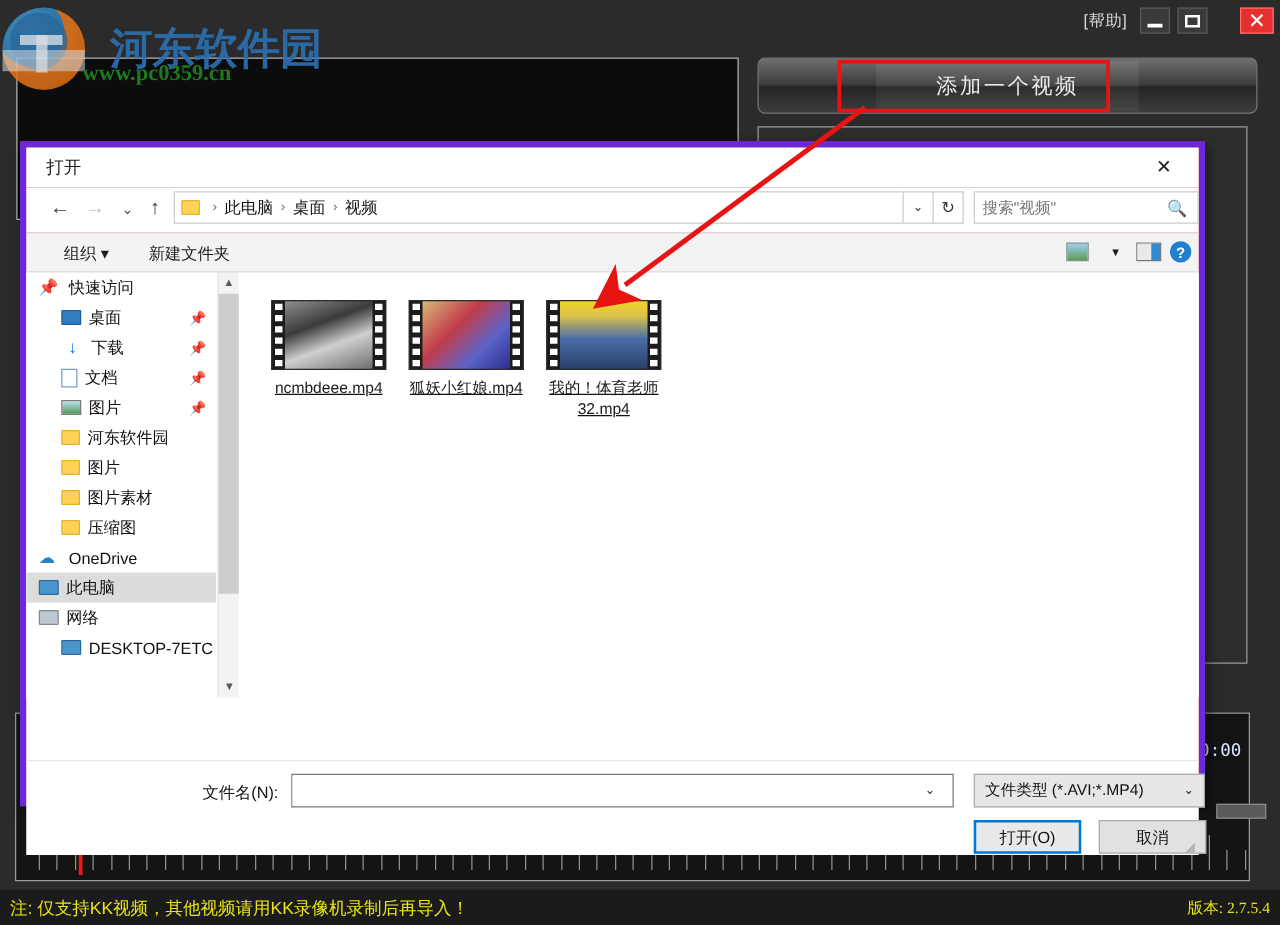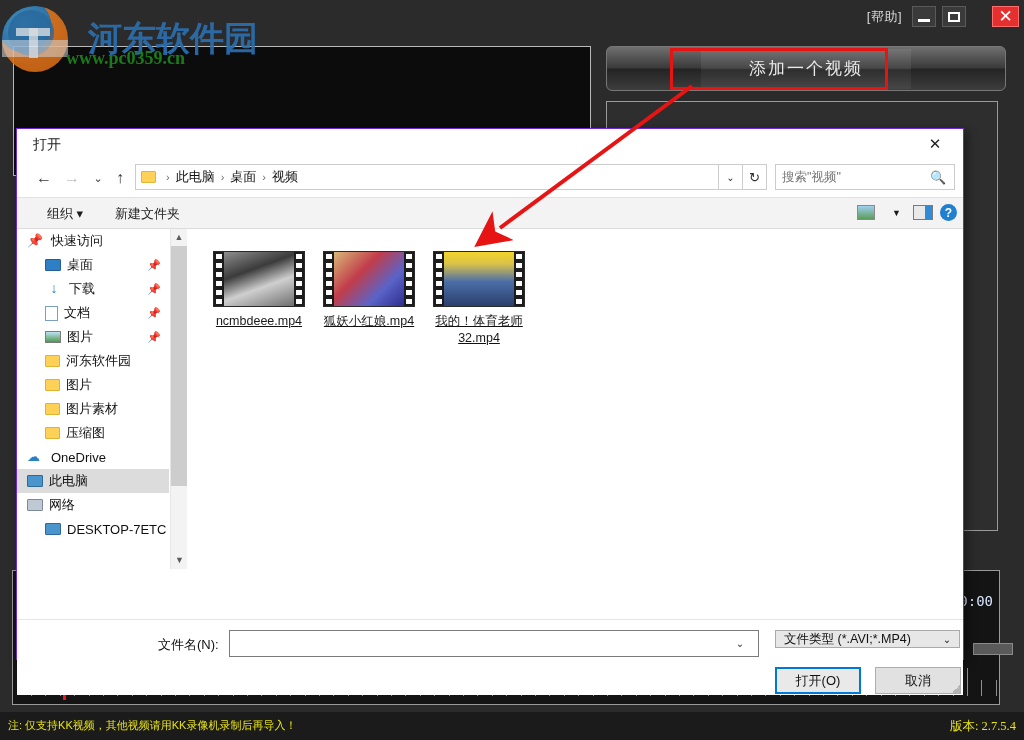--- a/index.html
+++ b/index.html
@@ -94,28 +94,28 @@
   .tick { position:absolute; bottom:0; width:1px; background:#8f8f8f; }
   .tick.major { height:28px; } .tick.minor { height:16px; }
   #playhead { position:absolute; left:50px; top:4px; width:3px; height:125px; background:#ef1616; }
   #tl-time { position:absolute; right:6px; top:22px; color:#d9e6ff; font-size:14px;
              font-family:"DejaVu Sans Mono",monospace; }
   #tl-scrollbar { position:absolute; left:960px; top:72px; width:40px; height:12px;
              background:#5a5a5a; border:1px solid #8a8a8a; }
 
   
   #statusbar { position:absolute; left:0; bottom:0; width:1024px; height:28px; background:#1b1b1b; }
-  #note-text { position:absolute; left:8px; top:6px; color:#e7e318; font-size:11px; }
+  #note-text { position:absolute; left:8px; top:6px; color:#e7e318; font-size:14px; }
   #version-text { position:absolute; right:8px; top:6px; color:#e7e318; font-size:12.5px;
                   font-family:Liberation Serif, serif; }
 
   
   #dialog {
-    position:absolute; left:16px; top:128px; width:948px; height:532px;
-    background:#be185d; border:1px solid #6d28d9; box-shadow:3px 3px 10px rgba(0,0,0,.45);
+    position:absolute; left:16px; top:113px; width:948px; height:532px;
+    background:#be185d; border:5px solid #6d28d9; box-shadow:3px 3px 10px rgba(0,0,0,.45);
     z-index:30; font-size:13px; color:#111;
   }
   #dlg-titlebar { position:relative; height:32px; background:#fff; }
   #dlg-title { position:absolute; left:16px; top:7px; font-size:14px; color:#1a1a1a; }
   #dlg-close { position:absolute; right:6px; top:0px; width:44px; height:30px;
                display:flex; align-items:center; justify-content:center; color:#222; font-size:15px; }
 
   #dlg-navbar { position:relative; height:36px; background:#fff; }
   .navbtn { position:absolute; top:3px; width:26px; height:28px;
             display:flex; align-items:center; justify-content:center; font-size:16px; color:#3a3a3a;}
@@ -183,21 +183,21 @@
   .frame { flex:1; height:100%; }
   .fname { margin-top:6px; font-size:12.5px; color:#1a1a1a; line-height:17px; }
 
   #dlg-footer { position:relative; height:76px; background:#fff; border-top:1px solid #e6e6e6;}
   #fn-label { position:absolute; left:141px; top:16px; font-size:13px; color:#111;}
   #fn-input { position:absolute; left:212px; top:10px; width:530px; height:27px; border:1px solid #7a7a7a;
               background:#fff; display:flex; align-items:center;}
   #fn-input input { border:none; outline:none; width:498px; height:23px; font-size:13px; padding-left:5px;
               font-family:"Liberation Sans",sans-serif;}
   #fn-caret { width:24px; text-align:center; color:#333; font-size:10px;}
-  #ftype-select { position:absolute; left:758px; top:10px; width:185px; height:18px;
+  #ftype-select { position:absolute; left:758px; top:10px; width:185px; height:27px;
               border:1px solid #aaa; background:#e7e7e7; display:flex; align-items:center;}
   #ftype-label { padding-left:8px; font-size:12.5px; color:#111; flex:1;}
   #ftype-caret { width:24px; text-align:center; font-size:10px; color:#222;}
   #btn-open { position:absolute; left:758px; top:47px; width:86px; height:27px;
               border:2px solid #0078d7; background:#e9e9e9; display:flex; align-items:center; justify-content:center;
               font-size:13px; color:#111;}
   #btn-cancel { position:absolute; left:858px; top:47px; width:86px; height:27px;
               border:1px solid #adadad; background:#e1e1e1; display:flex; align-items:center; justify-content:center;
               font-size:13px; color:#111;}
   #resize-grip { position:absolute; right:3px; bottom:2px; width:10px; height:10px;

